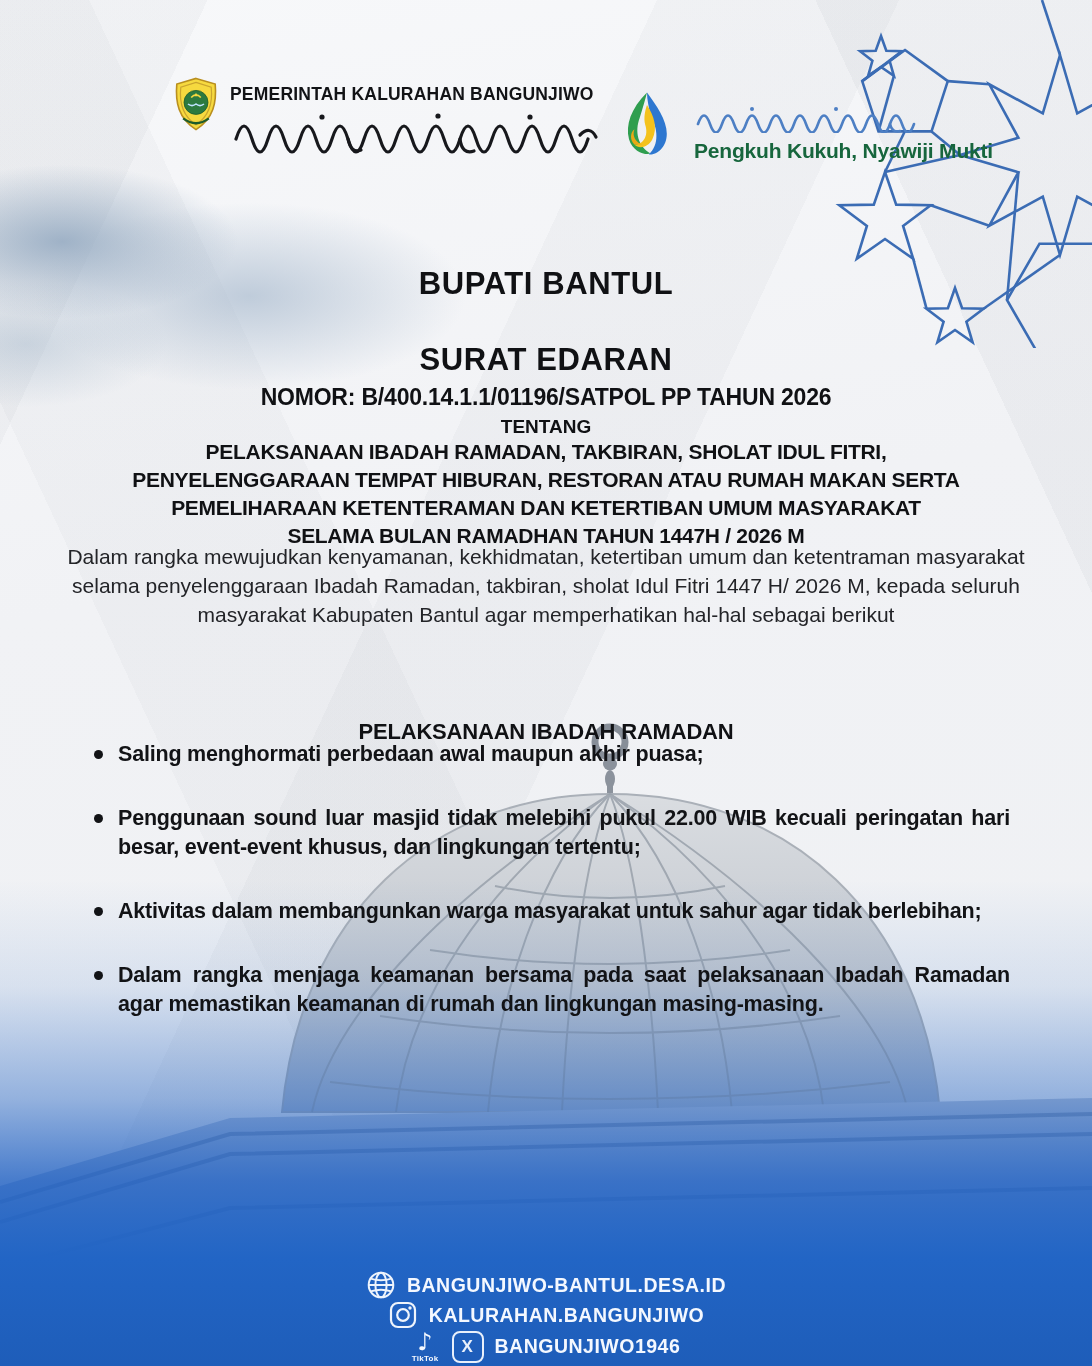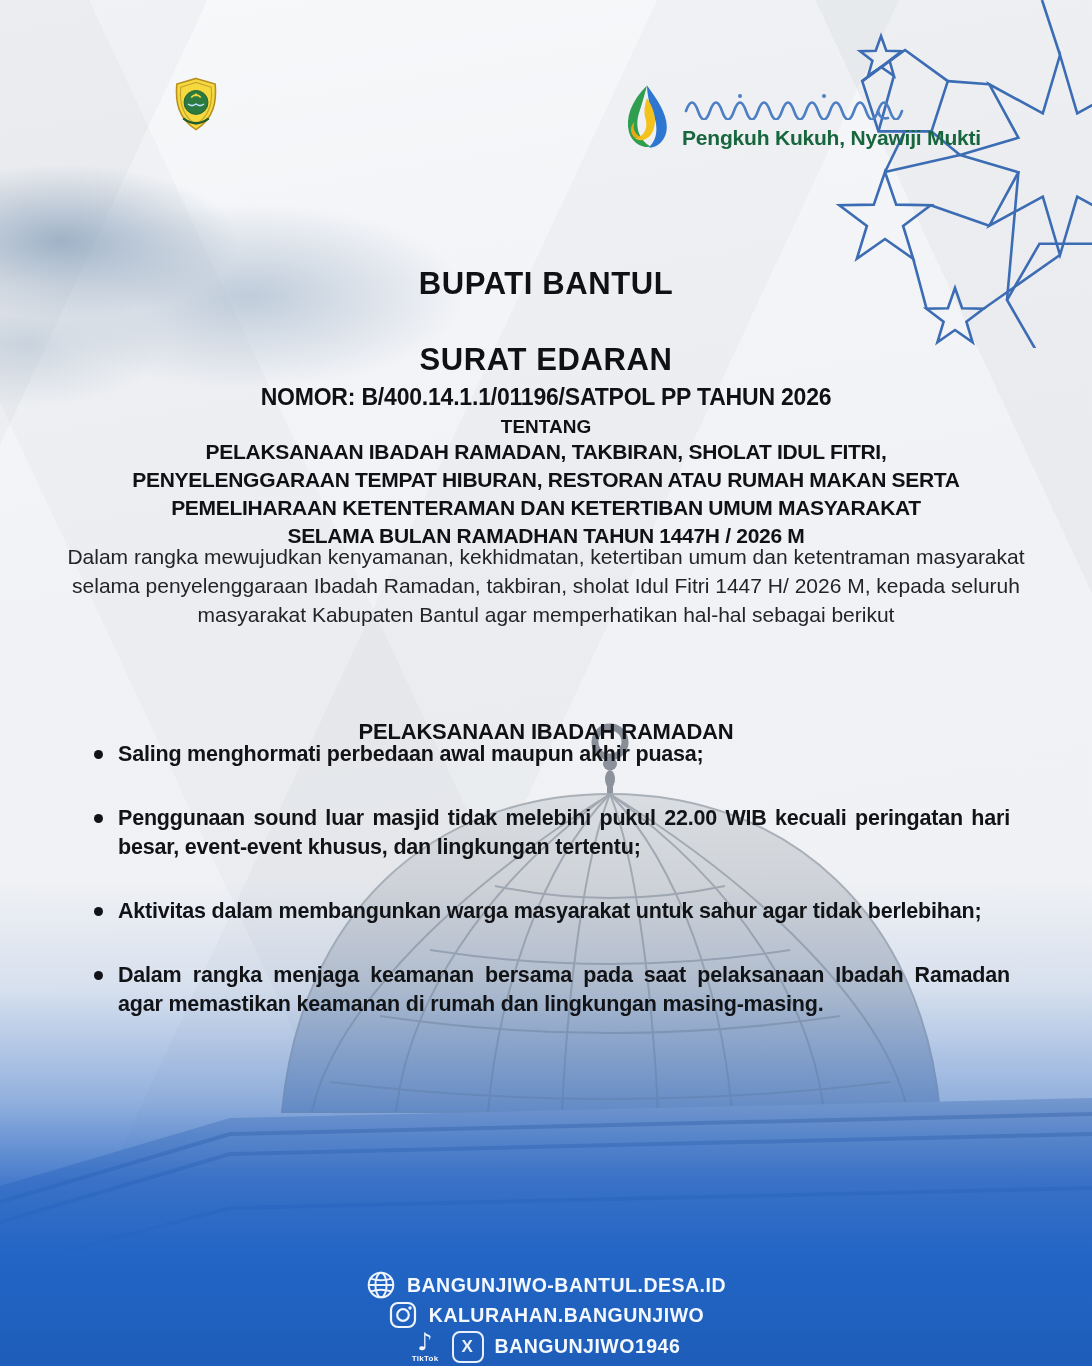--- a/index.html
+++ b/index.html
@@ -30,21 +30,21 @@
       rgba(36,100,195,.45) 45%,
       rgba(34,98,195,.82) 62%,
       var(--footer-blue,#2265c5) 78%,
       #1e5db9 100%);
   }
   
   .header{position:absolute;top:74px;left:0;right:0;z-index:6;}
   .logo-left{position:absolute;left:172px;top:2px;display:flex;align-items:flex-start;gap:10px;}
   .logo-left .texts{display:flex;flex-direction:column;}
   .org-name{font-size:17.5px;font-weight:800;letter-spacing:.2px;color:#121316;margin-top:8px;}
-  .logo-right{position:absolute;left:620px;top:6px;display:flex;align-items:center;gap:8px;}
+  .logo-right{position:absolute;left:620px;top:13px;display:flex;align-items:flex-end;gap:20px;}
   .logo-right .texts{display:flex;flex-direction:column;margin-top:4px;}
   .motto{font-size:21px;font-weight:800;color:var(--motto-green,#17663d);letter-spacing:-.2px;margin-top:2px;}
   
   .tblock{position:absolute;left:0;width:100%;text-align:center;z-index:6;margin-top:32px;}
   .issuer{top:234px;font-size:31px;font-weight:800;letter-spacing:.6px;}
   .doctype{top:310px;font-size:31px;font-weight:800;letter-spacing:.6px;}
   .number{top:352px;font-size:23px;font-weight:800;letter-spacing:-.2px;}
   .about{top:384px;font-size:19px;font-weight:800;text-align:center;}
   .subject{top:406px;font-size:21px;font-weight:800;line-height:28px;letter-spacing:-.3px;}
   .intro{position:absolute;top:542px;left:66px;width:960px;z-index:6;text-align:center;
@@ -163,20 +163,34 @@
         <svg width="48" height="56" viewBox="0 0 60 68">
           <path d="M30,2 L54,9 C56,32 52,52 30,66 C8,52 4,32 6,9 Z" fill="#f6d93f" stroke="#b98f1f" stroke-width="2"></path>
           <path d="M30,7 L49,13 C51,31 48,48 30,60 C12,48 9,31 11,13 Z" fill="none" stroke="#caa52e" stroke-width="1.5"></path>
           <circle cx="30" cy="32" r="15" fill="#2c7a3f" stroke="#1d5c2c"></circle>
           <path d="M24,26 q6,-7 12,0" stroke="#f6d93f" stroke-width="2" fill="none"></path>
           <path d="M20,34 q5,4 10,0 q5,4 10,0" stroke="#bfe3ff" fill="none" stroke-width="2"></path>
           <path d="M30,20 l2.2,4.4 -4.4,0 Z" fill="#f6d93f"></path>
           <path d="M14,52 q8,6 16,6 q8,0 16,-6" stroke="#1d5c2c" stroke-width="3" fill="none"></path>
         </svg>
       </span>
+      <div class="texts">
+        <div class="org-name">PEMERINTAH KALURAHAN BANGUNJIWO</div>
+        <span title="aksara Jawa">
+          <svg width="372" height="52" viewBox="0 0 372 52" fill="none" stroke="#17181c" stroke-width="3.2" stroke-linecap="round">
+            <path d="M6,34 q8,-26 16,0 t16,0 t16,0 t16,0 t16,0 t16,0 t16,0 t16,0 t16,0 t16,0 t16,0 t16,0 t16,0 t16,0 t16,0 t16,0 t16,0 t16,0 t16,0 t16,0 t16,0 t16,0"></path>
+            <path d="M118,34 q3,15 13,11"></path>
+            <path d="M230,34 q2,16 14,12"></path>
+            <circle cx="92" cy="12" r="2.6" fill="#17181c" stroke="none"></circle>
+            <circle cx="208" cy="11" r="2.6" fill="#17181c" stroke="none"></circle>
+            <circle cx="300" cy="12" r="2.6" fill="#17181c" stroke="none"></circle>
+            <path d="M350,30 q10,-10 16,2"></path>
+          </svg>
+        </span>
+      </div>
     </div>
     <div class="logo-right">
       <span>
         <svg width="54" height="72" viewBox="0 0 60 76">
           <path d="M30,4 C12,22 6,40 10,56 C14,70 28,74 34,72 C20,64 16,48 22,32 C25,22 28,12 30,4 Z" fill="#2f9e4f"></path>
           <path d="M30,4 C40,18 52,34 52,50 C52,66 40,74 32,73 C44,62 42,44 34,30 C32,20 30,12 30,4 Z" fill="#2d77d0"></path>
           <path d="M30,18 C38,30 42,44 36,56 C32,64 22,68 16,62 C26,62 32,52 28,40 C26,32 28,24 30,18 Z" fill="#f4c21d"></path>
           <path d="M16,62 C11,57 11,49 16,45 C13,53 18,60 25,62 Z" fill="#e9a816"></path>
         </svg>
       </span>

